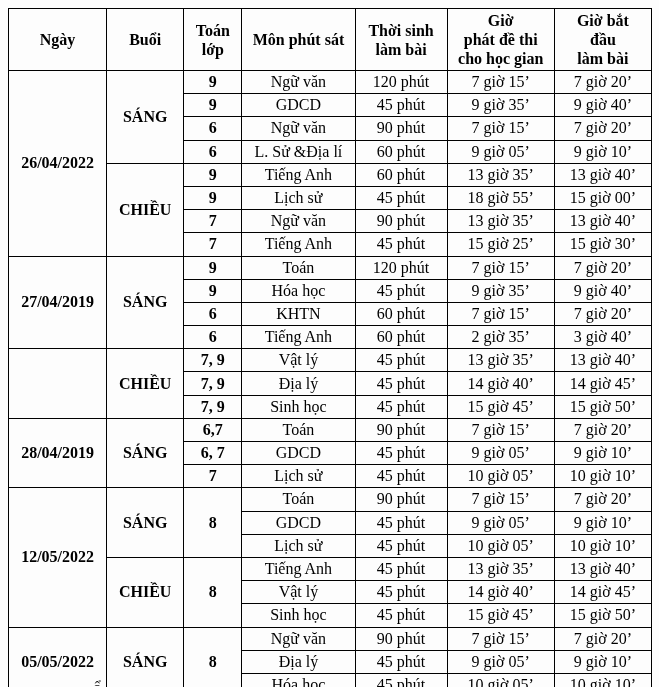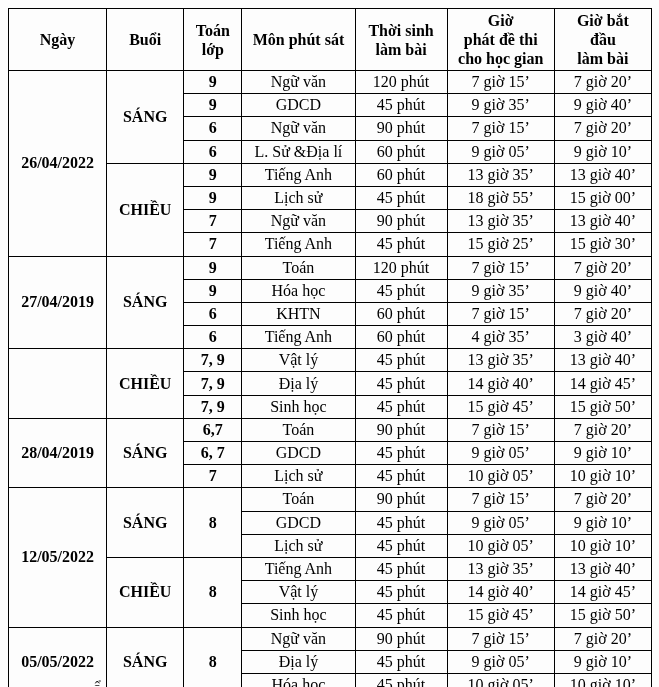--- a/index.html
+++ b/index.html
@@ -175,21 +175,21 @@
           <td class="c-grade">6</td>
           <td class="c-subject">KHTN</td>
           <td class="c-time">60 phút</td>
           <td class="c-time">7 giờ 15’</td>
           <td class="c-time">7 giờ 20’</td>
         </tr>
         <tr>
           <td class="c-grade">6</td>
           <td class="c-subject">Tiếng Anh</td>
           <td class="c-time">60 phút</td>
-          <td class="c-time">4 giờ 35’</td>
+          <td class="c-time">2 giờ 35’</td>
           <td class="c-time">3 giờ 40’</td>
         </tr>
         <tr>
           <td class="c-date" rowspan="3"></td>
           <td class="c-session" rowspan="3">CHIỀU</td>
           <td class="c-grade">7, 9</td>
           <td class="c-subject">Vật lý</td>
           <td class="c-time">45 phút</td>
           <td class="c-time">13 giờ 35’</td>
           <td class="c-time">13 giờ 40’</td>

